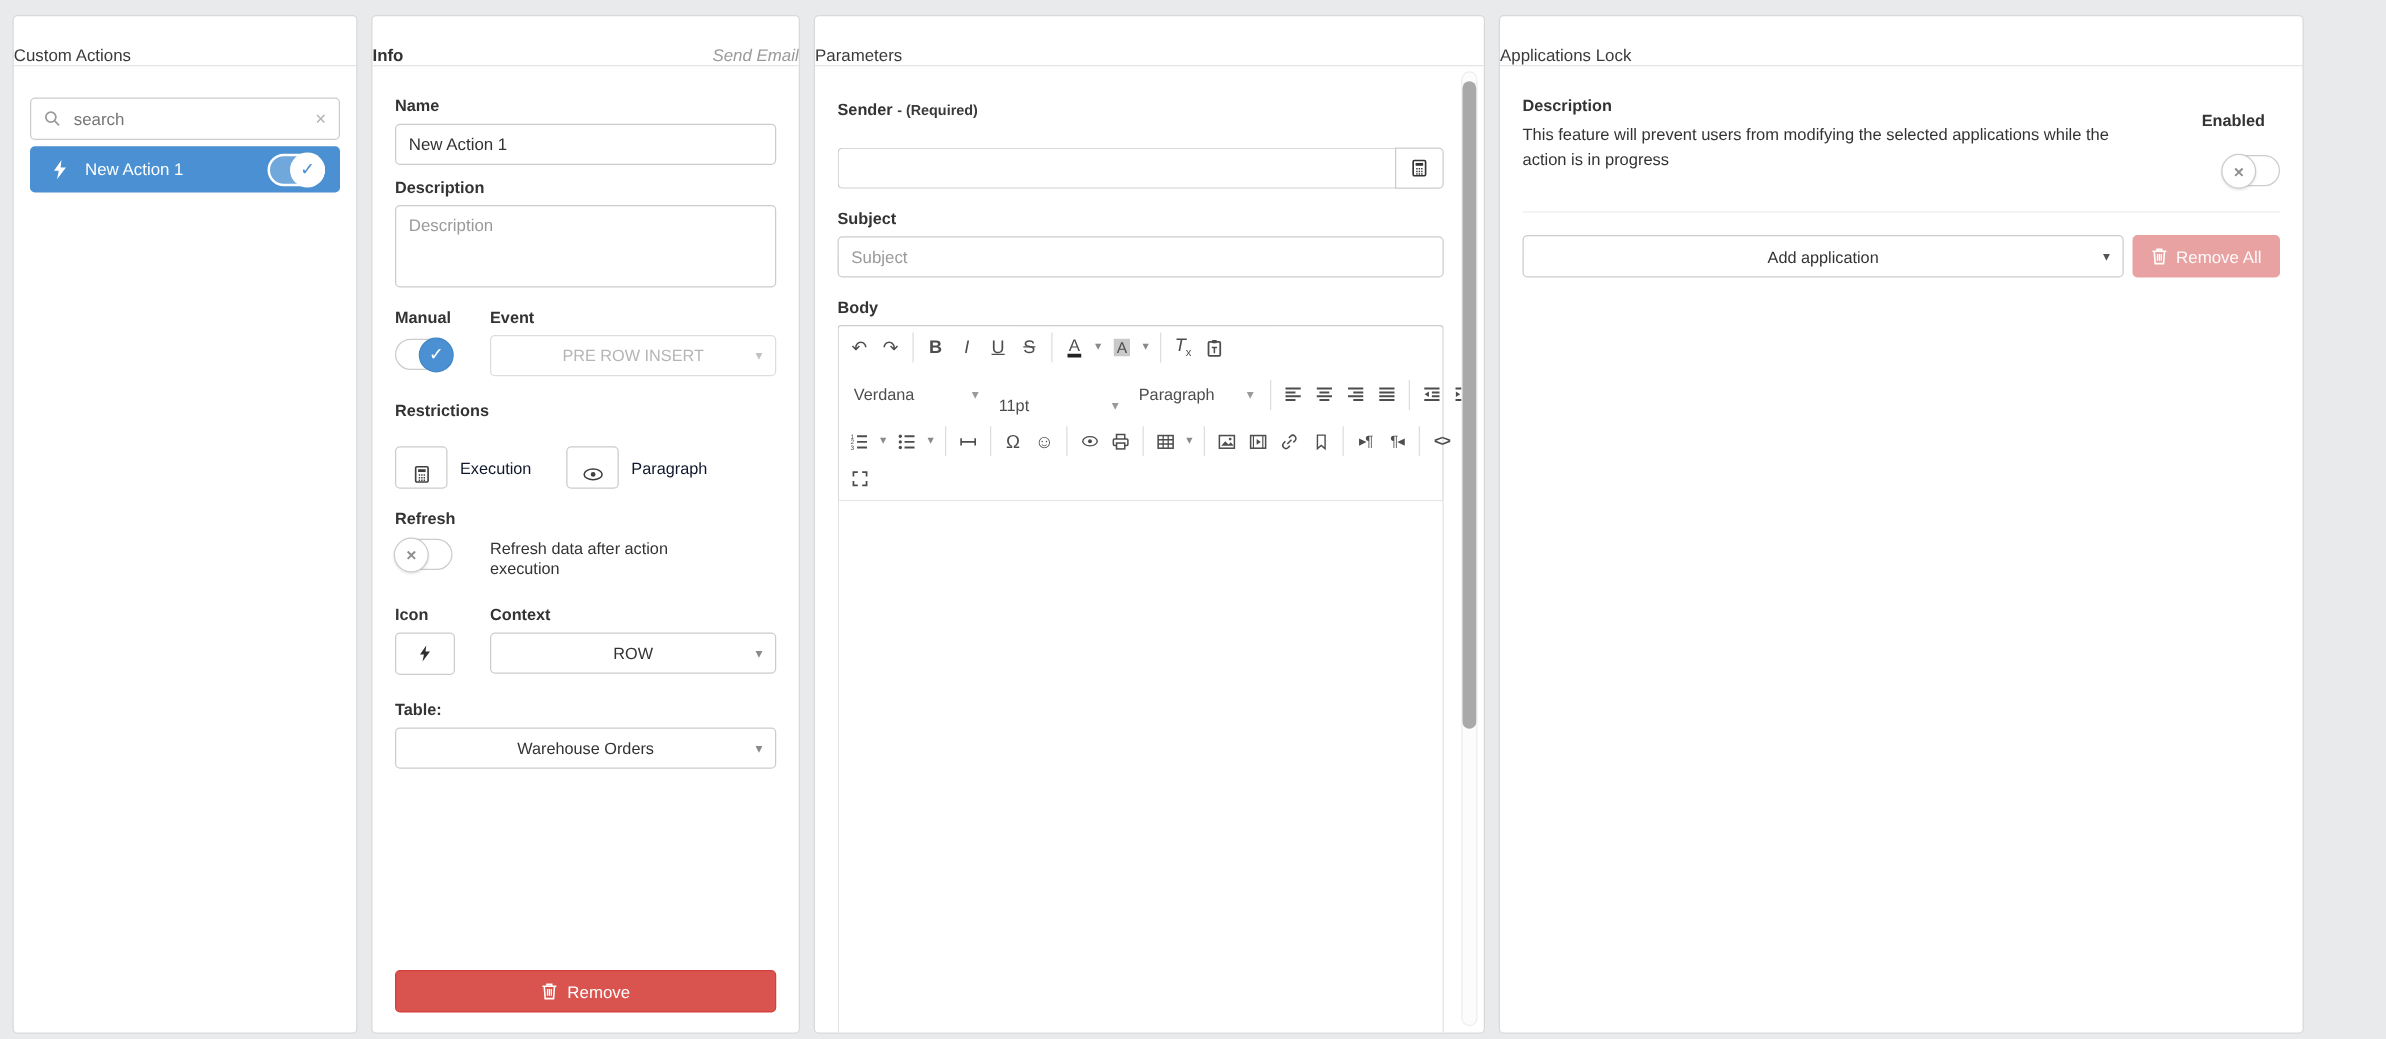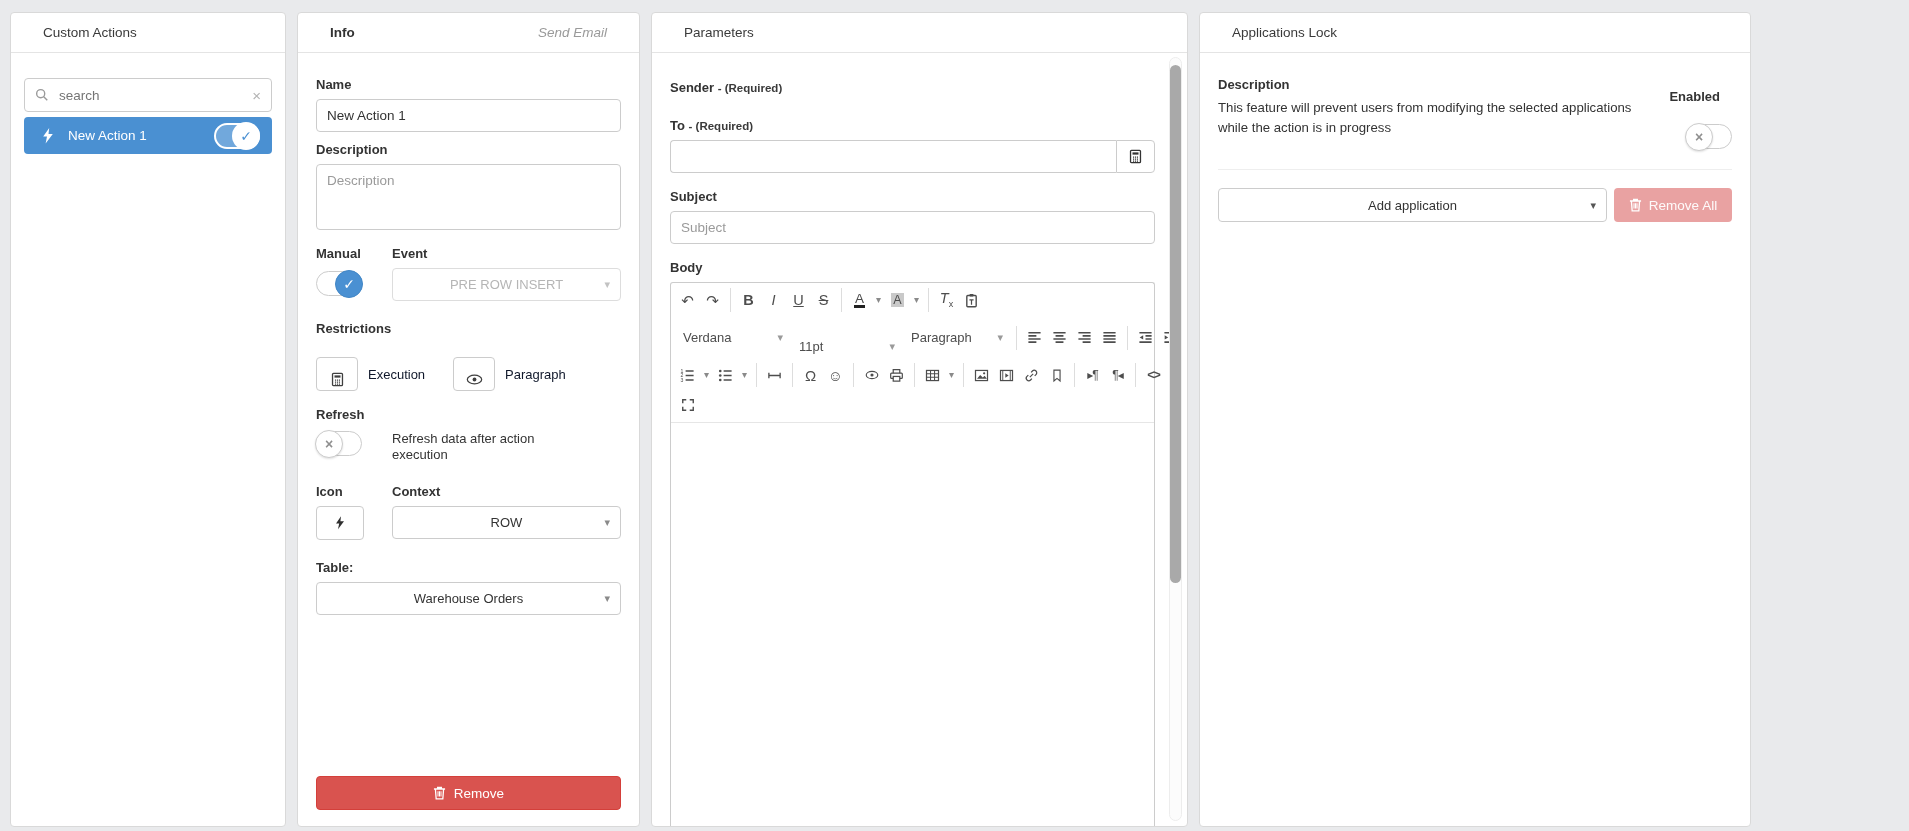--- a/index.html
+++ b/index.html
@@ -4,23 +4,23 @@
 <style>
   html,body{margin:0;padding:0;width:1909px;height:831px;overflow:hidden;
     background:#e9eaec;font-family:"Liberation Sans","DejaVu Sans",sans-serif;
     -webkit-font-smoothing:antialiased;color:#333;}
   .board{display:flex;gap:11px;padding:12px 10px 4px 10px;box-sizing:border-box;height:831px;}
   .panel{background:#fff;border:1px solid #d9d9d9;border-radius:4px;height:815px;
     box-sizing:border-box;display:flex;flex-direction:column;overflow:hidden;position:relative;}
   .p-ca{width:276px;flex:none}
   .p-info{width:343px;flex:none}
   .p-params{width:537px;flex:none}
-  .p-lock{width:552px;flex:none}
-  .panel-header{flex:none;height:39px;display:flex;align-items:center;justify-content:space-between;
-    padding:0 32px;border-bottom:1px solid #e4e4e4;font-size:13.5px;color:#3a3a3a;}
+  .p-lock{width:644px;flex:none}
+  .panel-header{flex:none;height:39px;display:flex;align-items:flex-end;justify-content:space-between;
+    padding:0 0;border-bottom:1px solid #e4e4e4;font-size:13.5px;color:#3a3a3a;}
   .panel-header .subtitle{font-style:italic;color:#9a9a9a;}
   .panel-body{flex:1;min-height:0;display:flex;flex-direction:column;}
 
   
   .lbl{font-weight:bold;font-size:13px;color:#333;margin:0 0 7px 0;}
   .txt-input{width:100%;box-sizing:border-box;height:33px;border:1px solid #ccc;border-radius:4px;
     padding:0 10px;font-size:13.5px;font-family:inherit;color:#333;outline:none;}
   .txt-input::placeholder,textarea::placeholder{color:#9a9a9a;opacity:1}
   textarea.txt-area{width:100%;box-sizing:border-box;height:66px;border:1px solid #ccc;border-radius:4px;
     padding:8px 10px;font-size:13.5px;font-family:inherit;resize:none;outline:none;color:#333;}
@@ -261,22 +261,20 @@
 
   <div class="panel p-params">
     <div class="panel-header">
       <span>Parameters</span>
     </div>
     <div class="panel-body params-body">
       <div class="lbl"><span>Sender</span>
         <span class="req">- (Required)</span></div>
 
       <div class="gap16"></div>
-      <div class="lbl"><span>To</span>
-        <span class="req">- (Required)</span></div>
       <div class="input-group">
         <input class="txt-input" style="">
         <span class="addon-btn addon-calc">
           <span class="ic">
             <svg class="i" width="15" height="15" viewBox="0 0 16 16">
                 <rect x="2.7" y="1.5" width="10.6" height="13" rx="1" fill="none" stroke="#333" stroke-width="1.4"></rect>
                 <rect x="4.8" y="3.6" width="6.4" height="2.4" fill="#333"></rect>
                 <path d="M5.3 8.6h1.2M7.4 8.6h1.2M9.5 8.6h1.2M5.3 10.8h1.2M7.4 10.8h1.2M9.5 10.8h1.2M5.3 13h1.2M7.4 13h1.2M9.5 13h1.2" stroke="#333" stroke-width="1.3"></path>
               </svg>
           </span>

